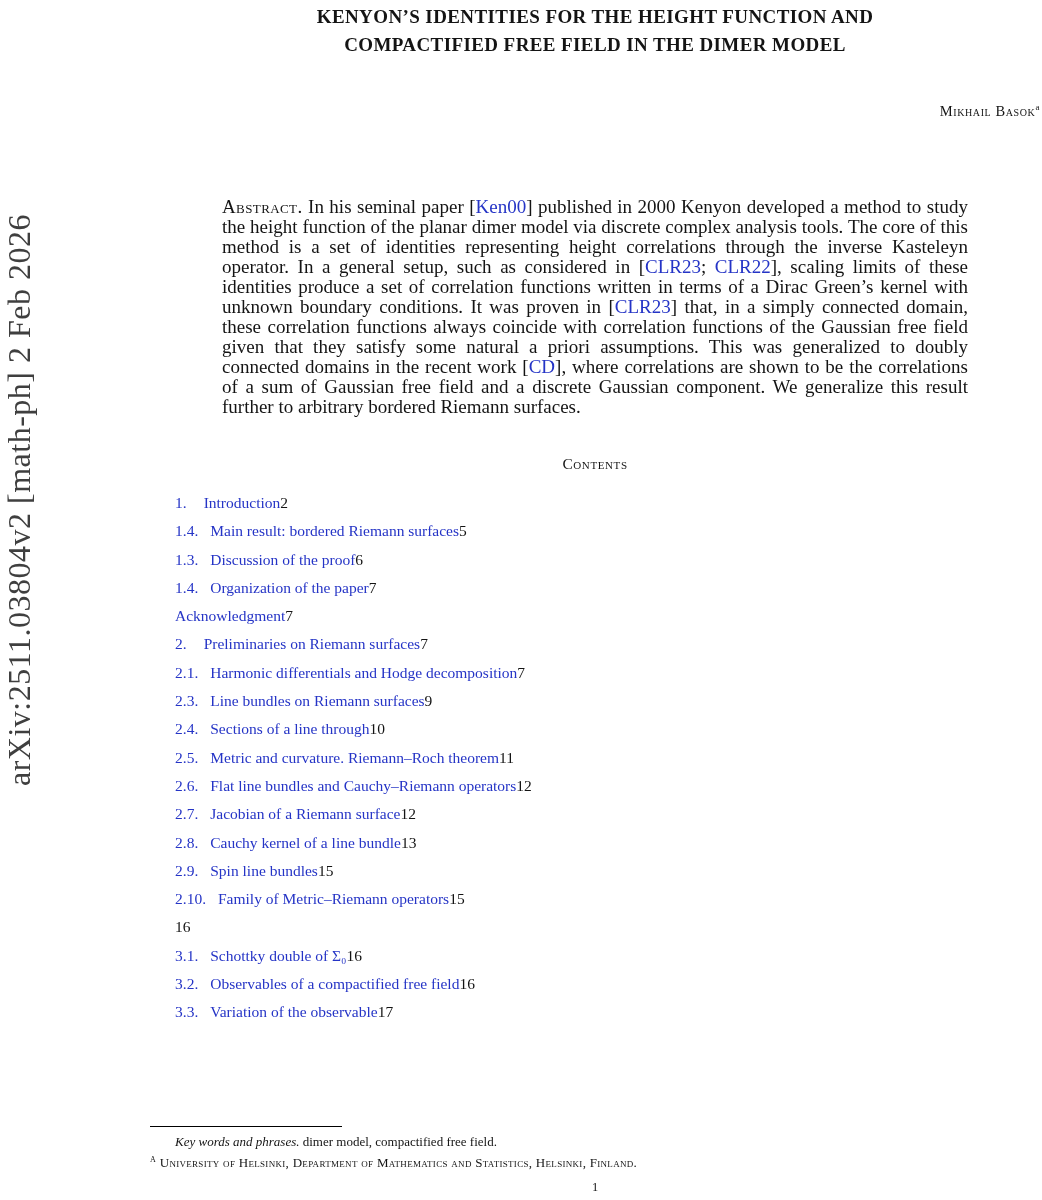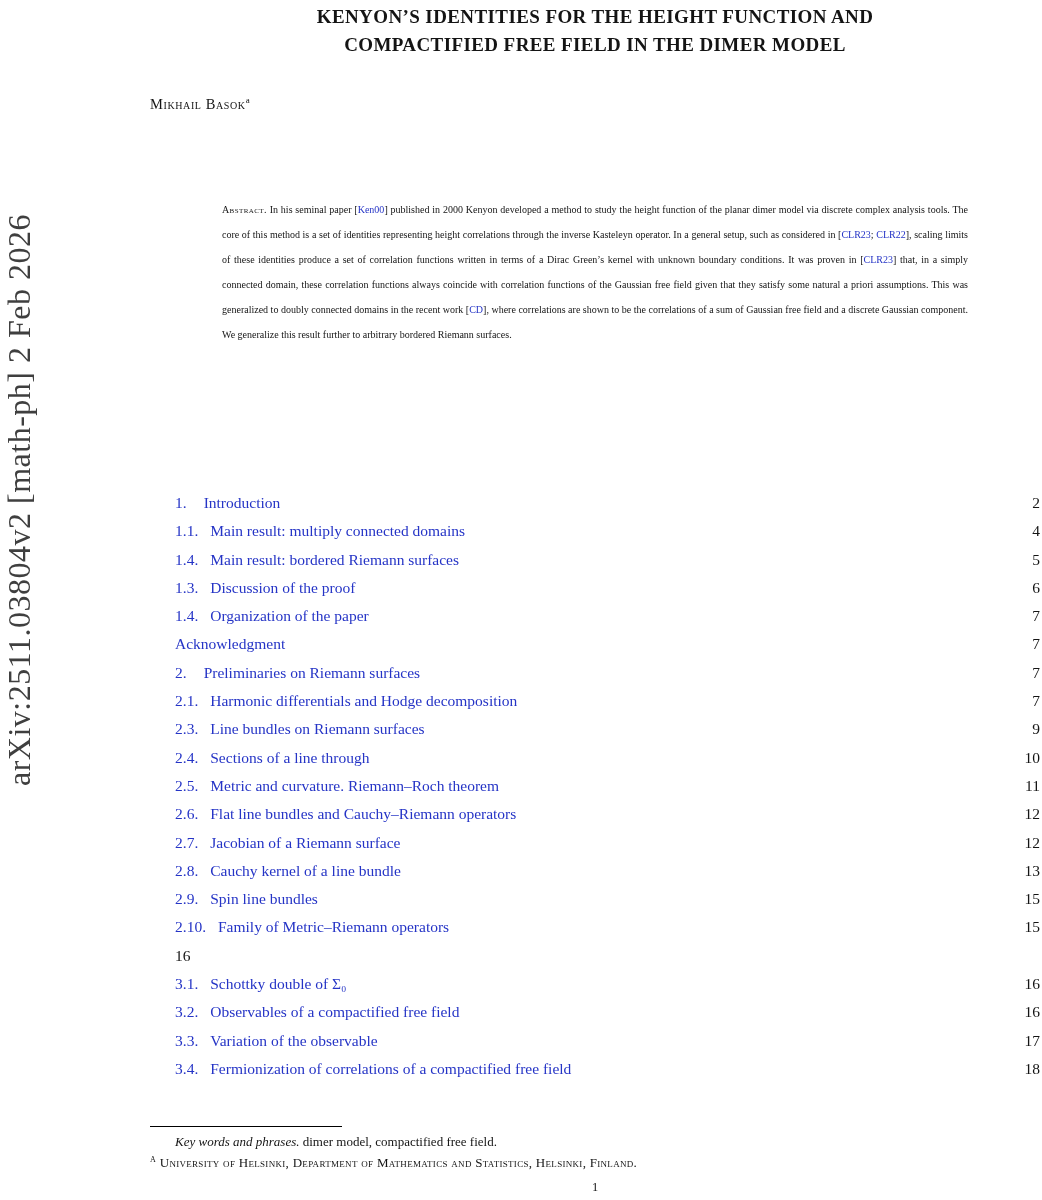--- a/index.html
+++ b/index.html
@@ -19,36 +19,36 @@
     transform-origin:center;white-space:nowrap;
     font-size:32px;color:var(--stamp);letter-spacing:0.5px;
   }
   .content{position:absolute;left:150px;top:0;width:890px;height:1200px;}
   .sc{font-variant:small-caps;}
   .title{
     padding-top:3px;text-align:center;font-weight:700;
     font-size:19px;line-height:28px;letter-spacing:0.4px;
   }
   .author{
-    position:absolute;top:96px;left:0;width:100%;text-align:left;
+    position:absolute;top:103px;left:0;width:100%;text-align:right;
     font-size:14.5px;letter-spacing:0.6px;
   }
   sup{font-size:0.62em;vertical-align:super;line-height:0;}
   .abstract{
     position:absolute;top:197px;left:72px;width:746px;margin:0;
-    font-size:10px;line-height:25px;text-align:justify;
+    font-size:19px;line-height:20px;text-align:justify;
   }
   .abstract .cite{color:var(--link);}
   .abstract-label{letter-spacing:0.4px;}
   .contents-heading{
     position:absolute;top:455px;left:0;width:100%;text-align:center;
     font-size:15.5px;letter-spacing:0.6px;
   }
   .toc{position:absolute;top:494px;left:25px;right:0;font-size:15.5px;}
-  .toc-row{display:flex;justify-content:space-between;align-items:baseline;height:28.3px;}
+  .toc-row{display:flex;align-items:baseline;height:28.3px;}
   .toc-left{color:var(--link);cursor:pointer;}
   .toc-num{margin-right:12px;}
   .toc-section .toc-num{margin-right:17px;}
   .toc-page{color:var(--text);cursor:pointer;}
   .footnote{position:absolute;top:1126px;left:0;right:0;font-size:13px;line-height:1.5;}
   .fnrule{width:192px;border-top:1.6px solid #000;margin-bottom:5px;}
   .fnline1{margin-left:25px;}
   .fnitalic{font-style:italic;}
   .fnline2{margin-top:1px;letter-spacing:0.3px;}
   .pageno{position:absolute;bottom:5px;left:0;width:100%;text-align:center;font-size:12.5px;}
@@ -65,29 +65,26 @@
 
     <div class="title">
       <div>KENYON’S IDENTITIES FOR THE HEIGHT FUNCTION AND</div>
       <div>COMPACTIFIED FREE FIELD IN THE DIMER MODEL</div>
     </div>
 
     <div class="author"><span class="sc">Mikhail Basok</span><sup>a</sup></div>
 
     <p class="abstract"><span class="sc abstract-label">Abstract.</span><span><span> In his seminal paper [</span><span class="cite">Ken00</span><span>] published in 2000 Kenyon developed a method to study the height function of the planar dimer model via discrete complex analysis tools. The core of this method is a set of identities representing height correlations through the inverse Kasteleyn operator. In a general setup, such as considered in [</span><span class="cite">CLR23</span><span>; </span><span class="cite">CLR22</span><span>], scaling limits of these identities produce a set of correlation functions written in terms of a Dirac Green’s kernel with unknown boundary conditions. It was proven in [</span><span class="cite">CLR23</span><span>] that, in a simply connected domain, these correlation functions always coincide with correlation functions of the Gaussian free field given that they satisfy some natural a priori assumptions. This was generalized to doubly connected domains in the recent work [</span><span class="cite">CD</span><span>], where correlations are shown to be the correlations of a sum of Gaussian free field and a discrete Gaussian component. We generalize this result further to arbitrary bordered Riemann surfaces.</span></span></p>
 
+    <div class="contents-heading sc">Contents</div>
 
     <div class="toc">
         <div class="toc-row">
           <span class="toc-left toc-section"><span class="toc-num">1.</span><span>Introduction</span></span>
           <span class="toc-page">2</span>
-        </div>
-        <div class="toc-row">
-          <span class="toc-left"><span class="toc-num">1.1.</span><span>Main result: multiply connected domains</span></span>
-          <span class="toc-page">4</span>
         </div>
         <div class="toc-row">
           <span class="toc-left"><span class="toc-num">1.4.</span><span>Main result: bordered Riemann surfaces</span></span>
           <span class="toc-page">5</span>
         </div>
         <div class="toc-row">
           <span class="toc-left"><span class="toc-num">1.3.</span><span>Discussion of the proof</span></span>
           <span class="toc-page">6</span>
         </div>
         <div class="toc-row">
@@ -146,24 +143,20 @@
           <span class="toc-page">16</span>
         </div>
         <div class="toc-row">
           <span class="toc-left"><span class="toc-num">3.2.</span><span>Observables of a compactified free field</span></span>
           <span class="toc-page">16</span>
         </div>
         <div class="toc-row">
           <span class="toc-left"><span class="toc-num">3.3.</span><span>Variation of the observable</span></span>
           <span class="toc-page">17</span>
         </div>
-        <div class="toc-row">
-          <span class="toc-left"><span class="toc-num">3.4.</span><span>Fermionization of correlations of a compactified free field</span></span>
-          <span class="toc-page">18</span>
-        </div>
       </div>
 
     <div class="footnote">
       <div class="fnrule"></div>
       <div class="fnline1"><span class="fnitalic">Key words and phrases.</span> <span>dimer model, compactified free field.</span></div>
       <div class="fnline2"><sup>A</sup> <span class="sc">University of Helsinki, Department of Mathematics and Statistics, Helsinki, Finland.</span></div>
     </div>
 
     <div class="pageno">1</div>
 

